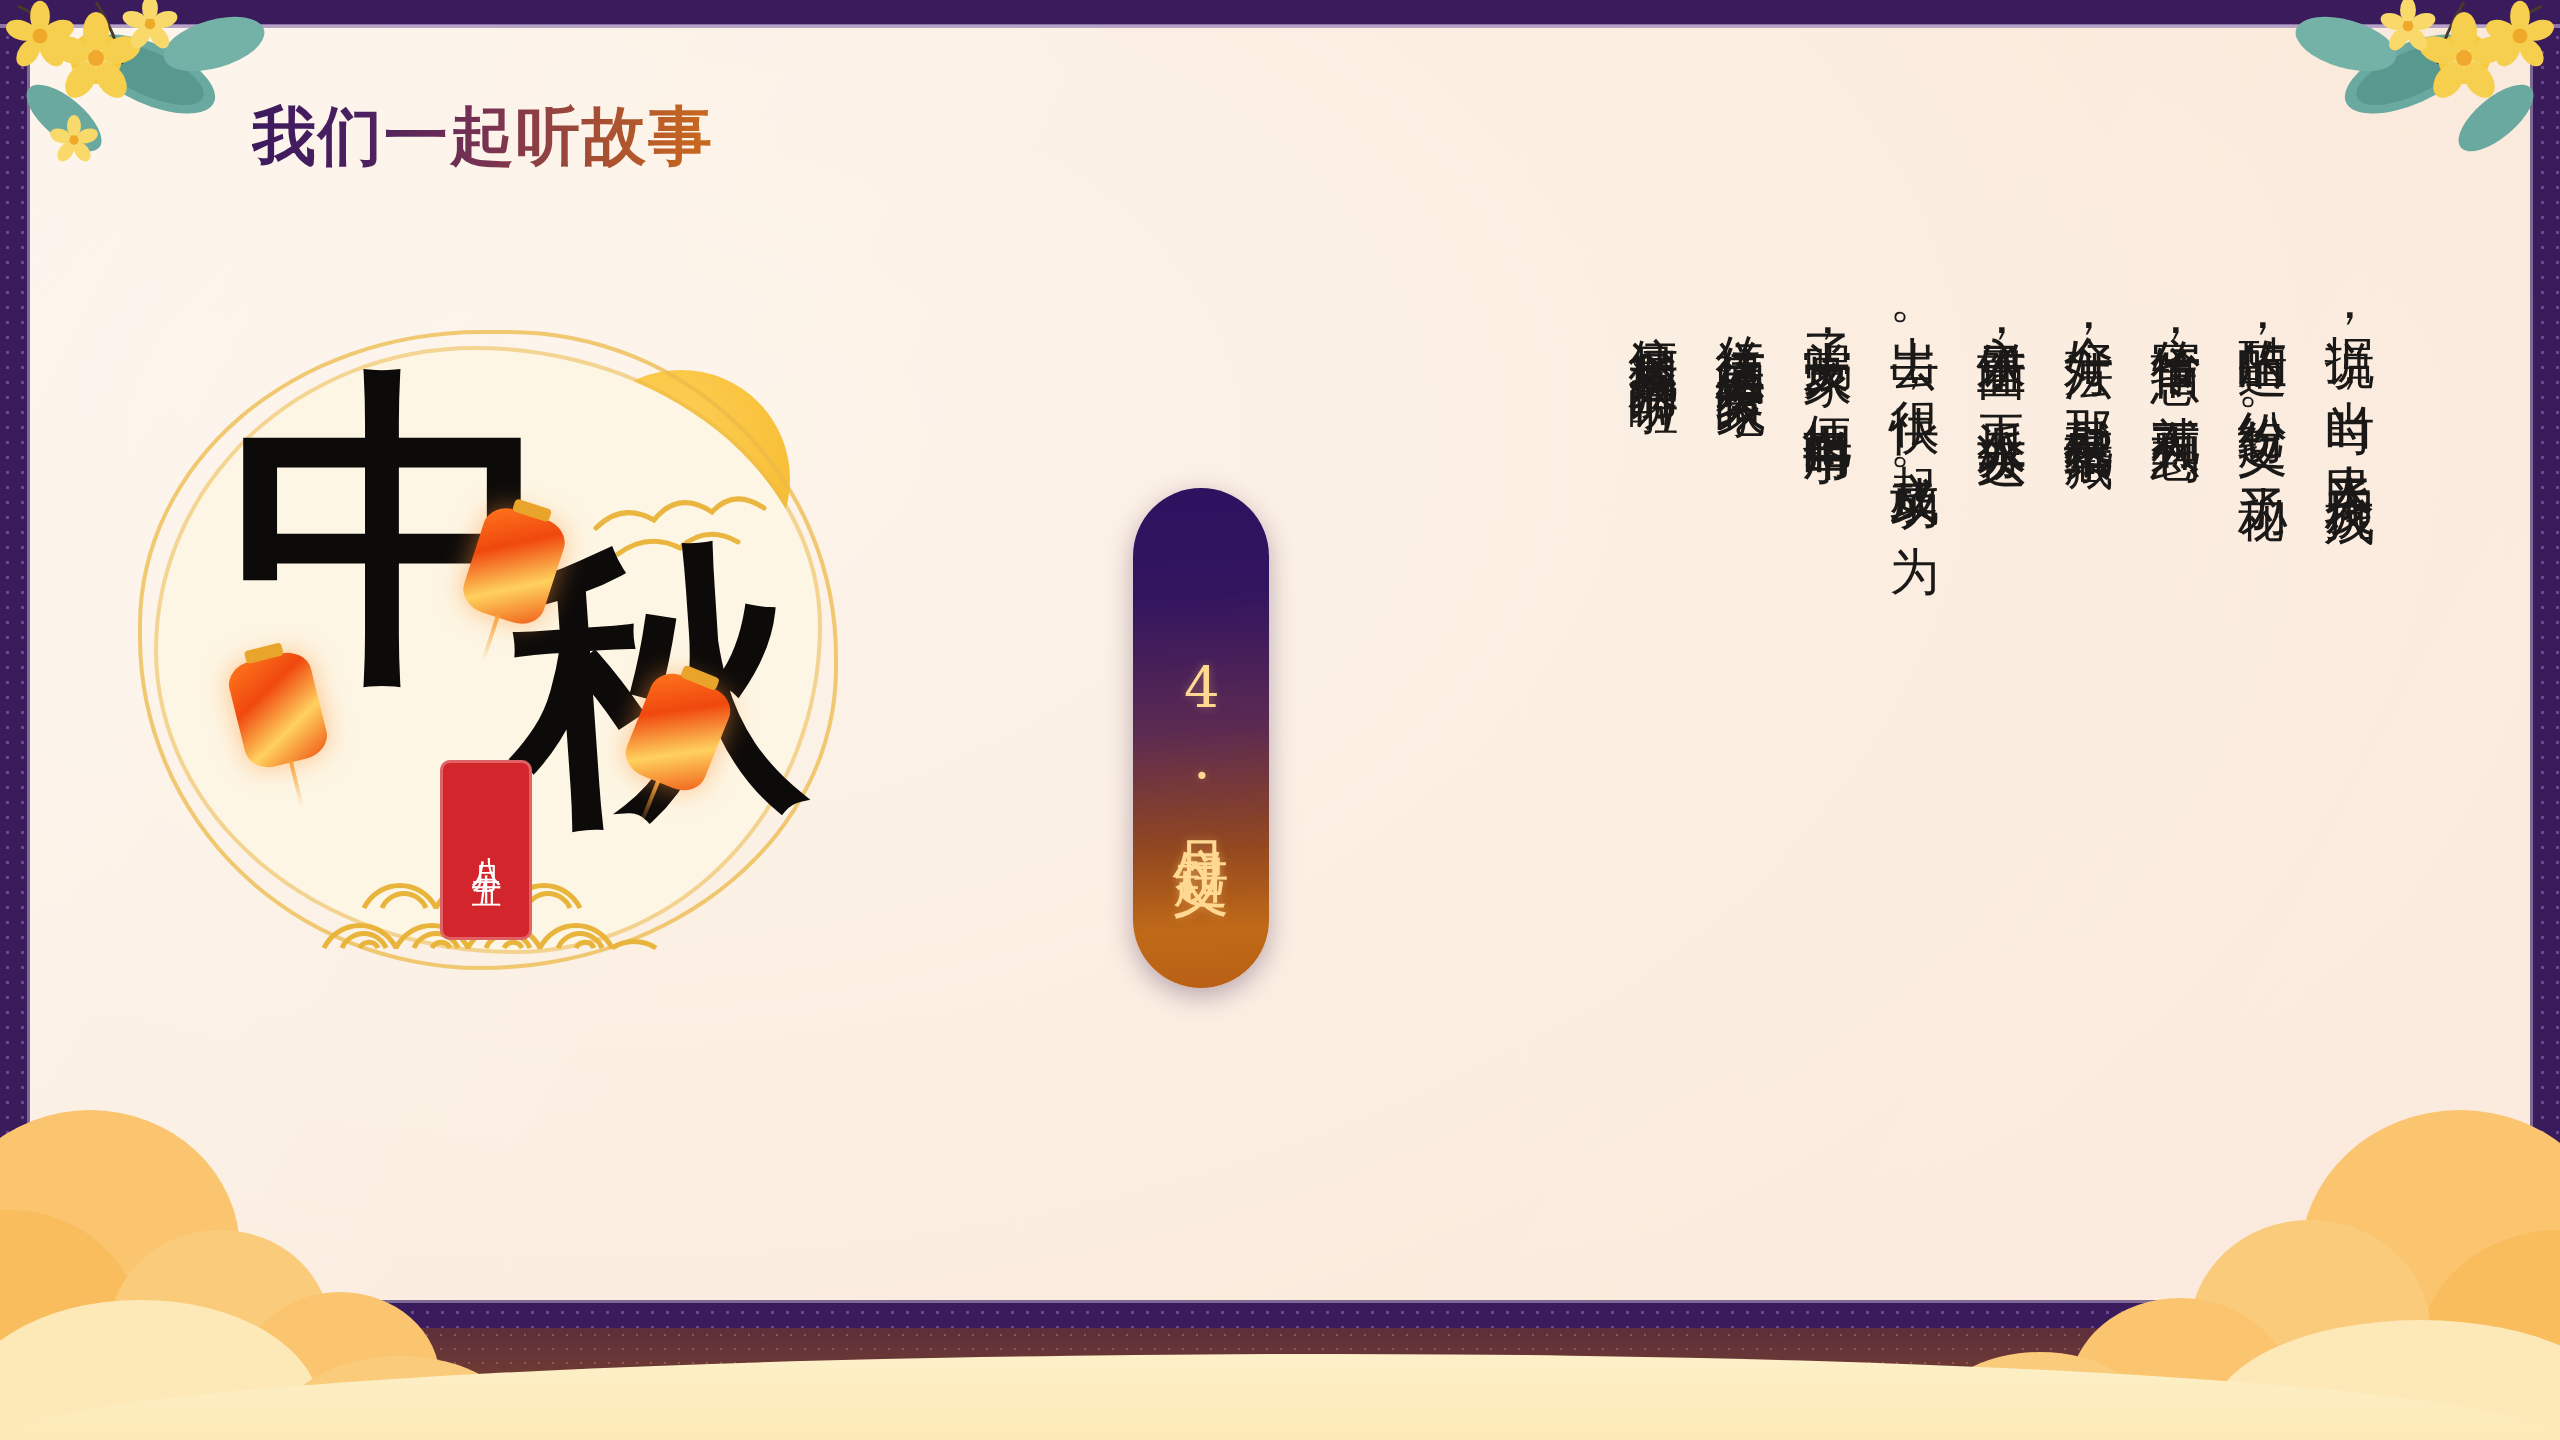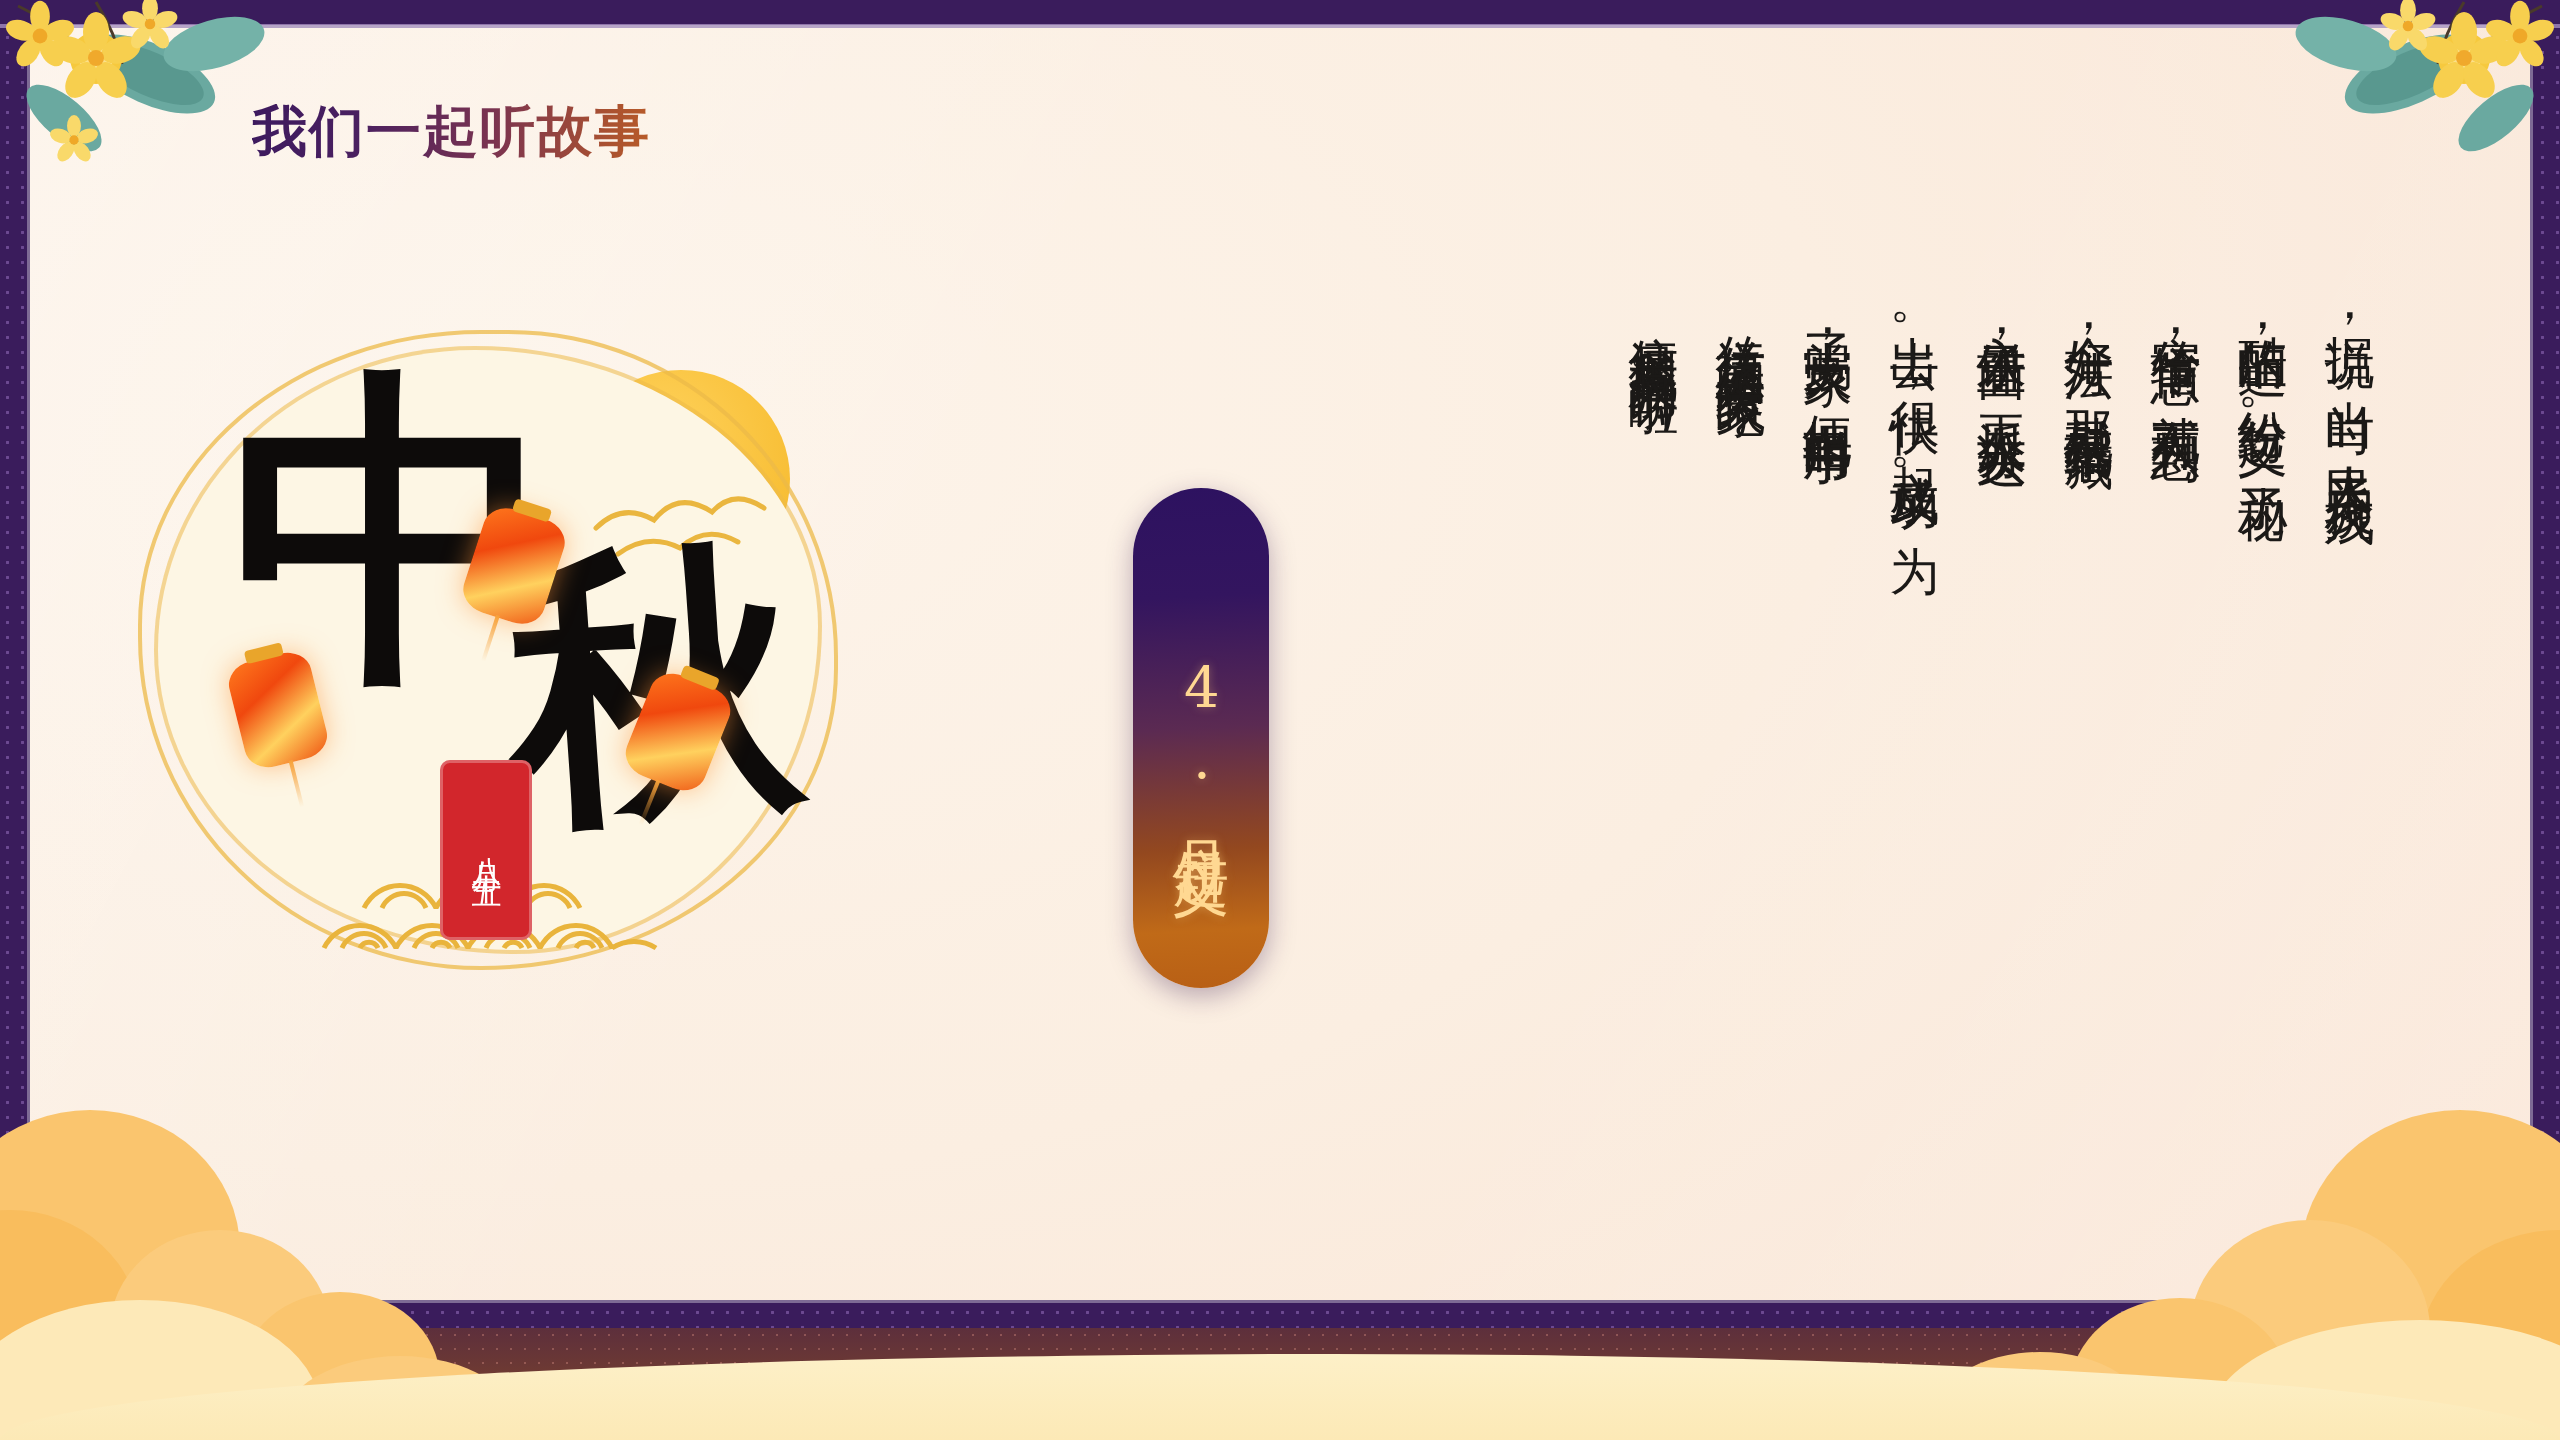--- a/index.html
+++ b/index.html
@@ -25,21 +25,21 @@
   #panel::after{ content:""; position:absolute; inset:0;
     background:linear-gradient(118deg, rgba(255,255,255,.30) 0%, rgba(255,255,255,0) 38%,
                rgba(255,255,255,0) 62%, rgba(255,255,255,.18) 100%); pointer-events:none; }
 
   
   .topbar{ position:absolute; left:0; top:0; width:100%; height:28px; background:#3a1c5c; }
   .topbar .hl{ position:absolute;left:0;bottom:0;width:100%;height:4px;background:rgba(214,190,235,.55);}
 
   
   #title { position:absolute; left:252px; top:104px; z-index:14;
-    font-size:55px; font-weight:bold; letter-spacing:2px; line-height:1;
+    font-size:64px; font-weight:bold; letter-spacing:2px; line-height:1;
     white-space:nowrap; width:545px; overflow:hidden;
     background:linear-gradient(92deg,#3d1a5e 0%,#4a2060 20%,#7a3350 44%,#ab5230 66%,#c8671f 82%,#d2731a 100%);
     -webkit-background-clip:text; background-clip:text; color:transparent;
     -webkit-text-fill-color:transparent; }
 
   
   #art { position:absolute; left:120px; top:330px; width:760px; height:690px; z-index:10; }
 
   .moon { position:absolute; left:452px; top:40px; width:218px; height:218px;
     border-radius:50%; background:radial-gradient(circle at 38% 34%,#ffd35e,#f9c23c 60%,#f4b629 100%); }

